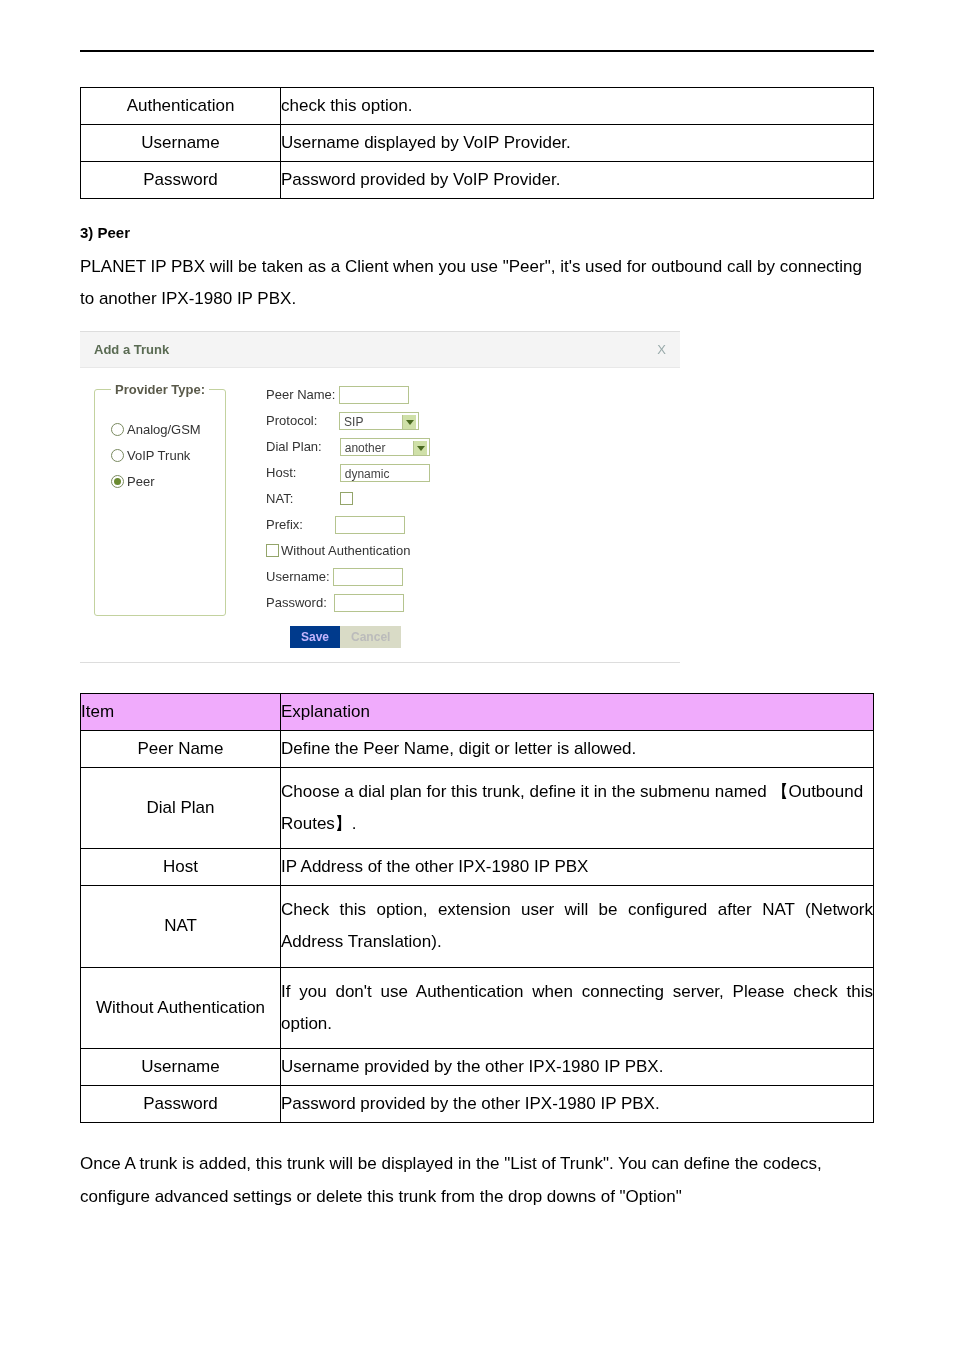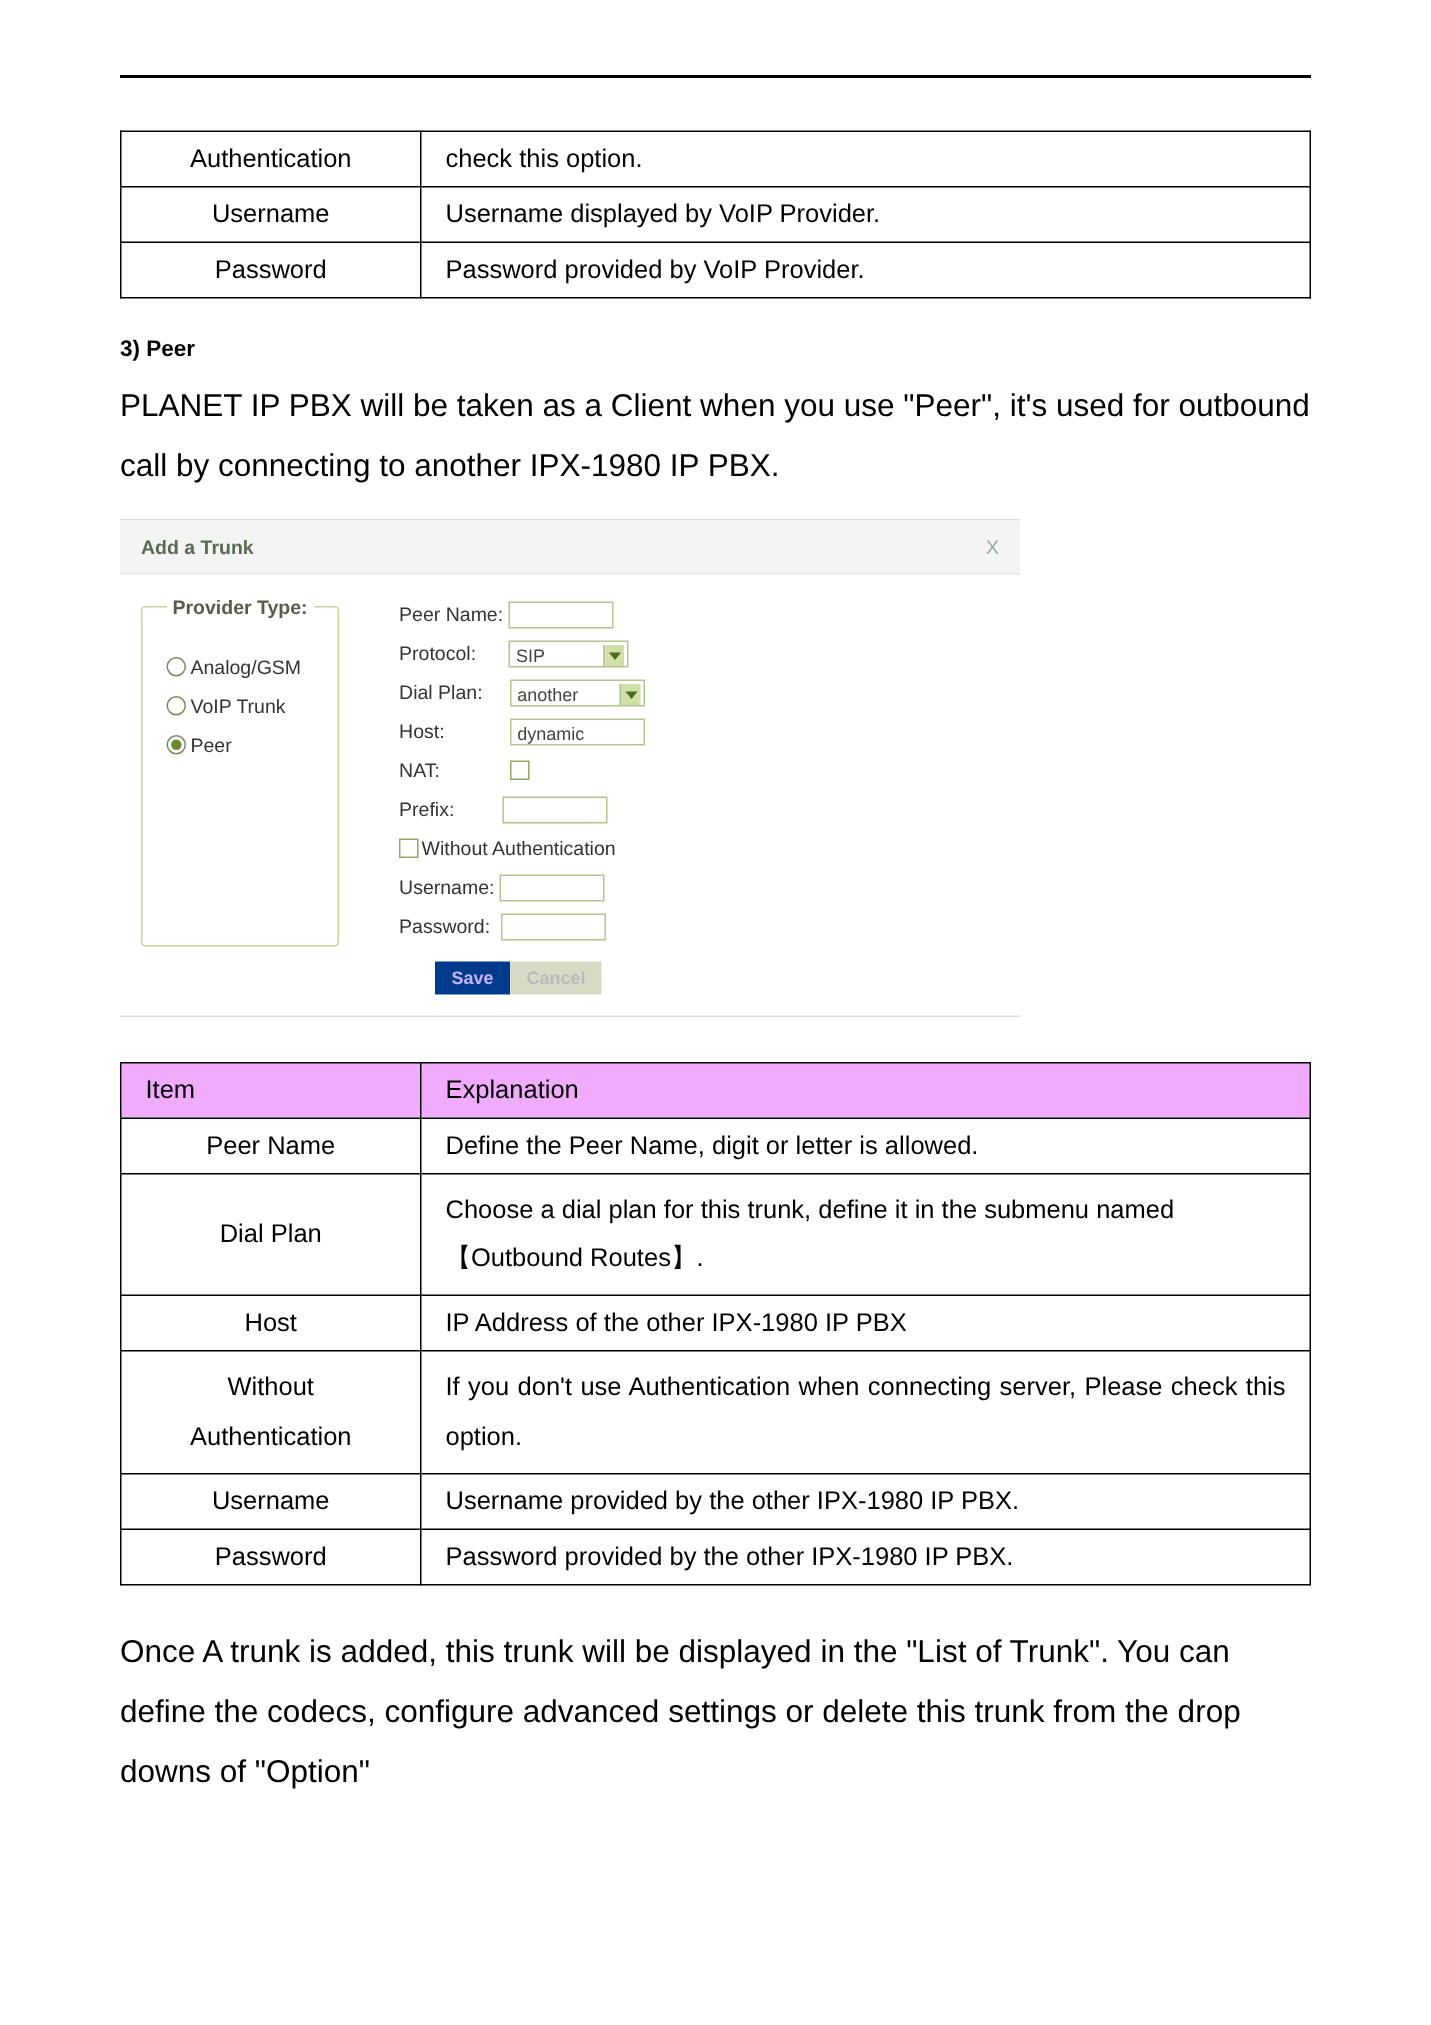--- a/index.html
+++ b/index.html
@@ -16,39 +16,39 @@
     margin-bottom: 35px;
   }
   table.doc-table {
     border-collapse: collapse;
     width: 100%;
     margin-bottom: 25px;
     font-size: 17px;
   }
   table.doc-table td, table.doc-table th {
     border: 1px solid #000;
-    padding: 8px 16px;
+    padding: 8px 0;
     vertical-align: middle;
   }
   table.doc-table td.label {
     text-align: center;
     width: 200px;
   }
   table.doc-table th {
     background: #f0abfc;
     font-weight: normal;
     text-align: left;
   }
   .sec-heading {
     font-weight: bold;
     font-size: 15px;
     margin-bottom: 10px;
   }
   .body-text {
-    font-size: 21px;
+    font-size: 17px;
     line-height: 1.9;
     margin-bottom: 15px;
   }
 
   
   .dlg-wrap {
     width: 600px;
     border-top: 1px solid #ddd;
     border-bottom: 1px solid #ddd;
     margin-bottom: 30px;
@@ -221,20 +221,24 @@
     </tr>
     <tr>
       <td class="label">Dial Plan</td>
       <td style="line-height:1.9">Choose a dial plan for this trunk, define it in the submenu named 【Outbound Routes】.</td>
     </tr>
     <tr>
       <td class="label">Host</td>
       <td>IP Address of the other IPX-1980 IP PBX</td>
     </tr>
     <tr>
+      <td class="label">NAT</td>
+      <td style="line-height:1.9;text-align:justify">Check this option, extension user will be configured after NAT (Network Address Translation).</td>
+    </tr>
+    <tr>
       <td class="label" style="line-height:1.9">Without Authentication</td>
       <td style="line-height:1.9;text-align:justify">If you don't use Authentication when connecting server, Please check this option.</td>
     </tr>
     <tr>
       <td class="label">Username</td>
       <td>Username provided by the other IPX-1980 IP PBX.</td>
     </tr>
     <tr>
       <td class="label">Password</td>
       <td>Password provided by the other IPX-1980 IP PBX.</td>

